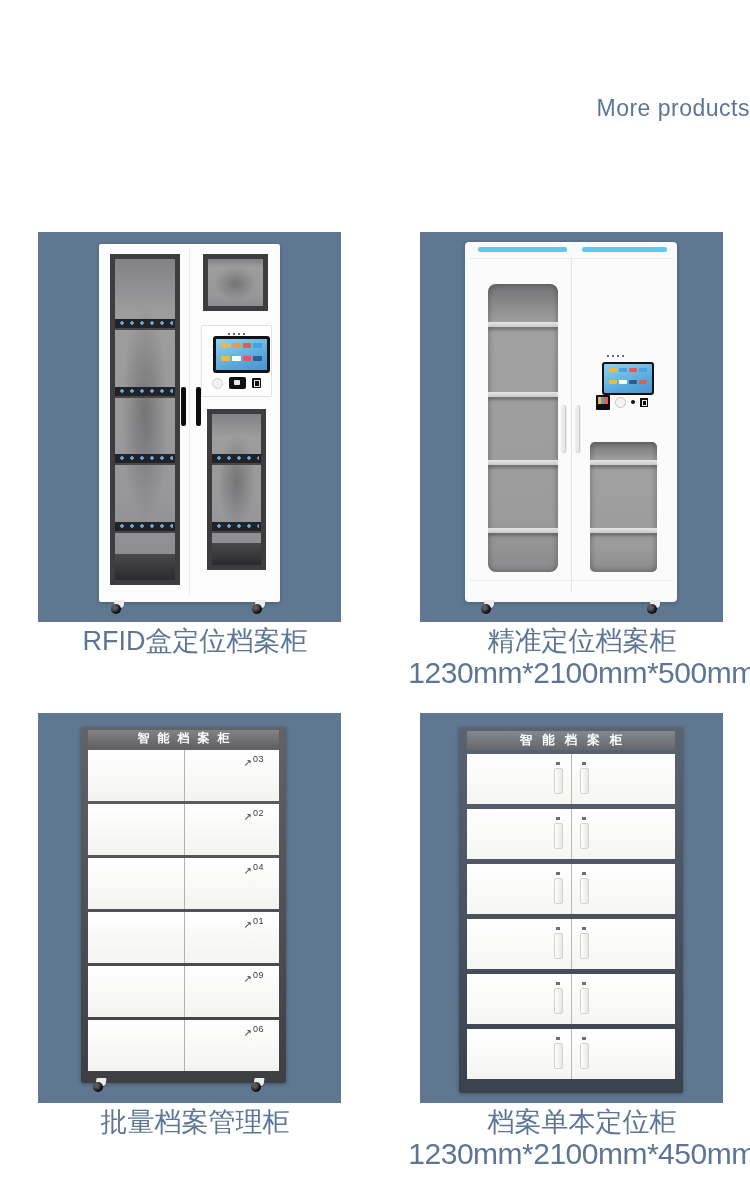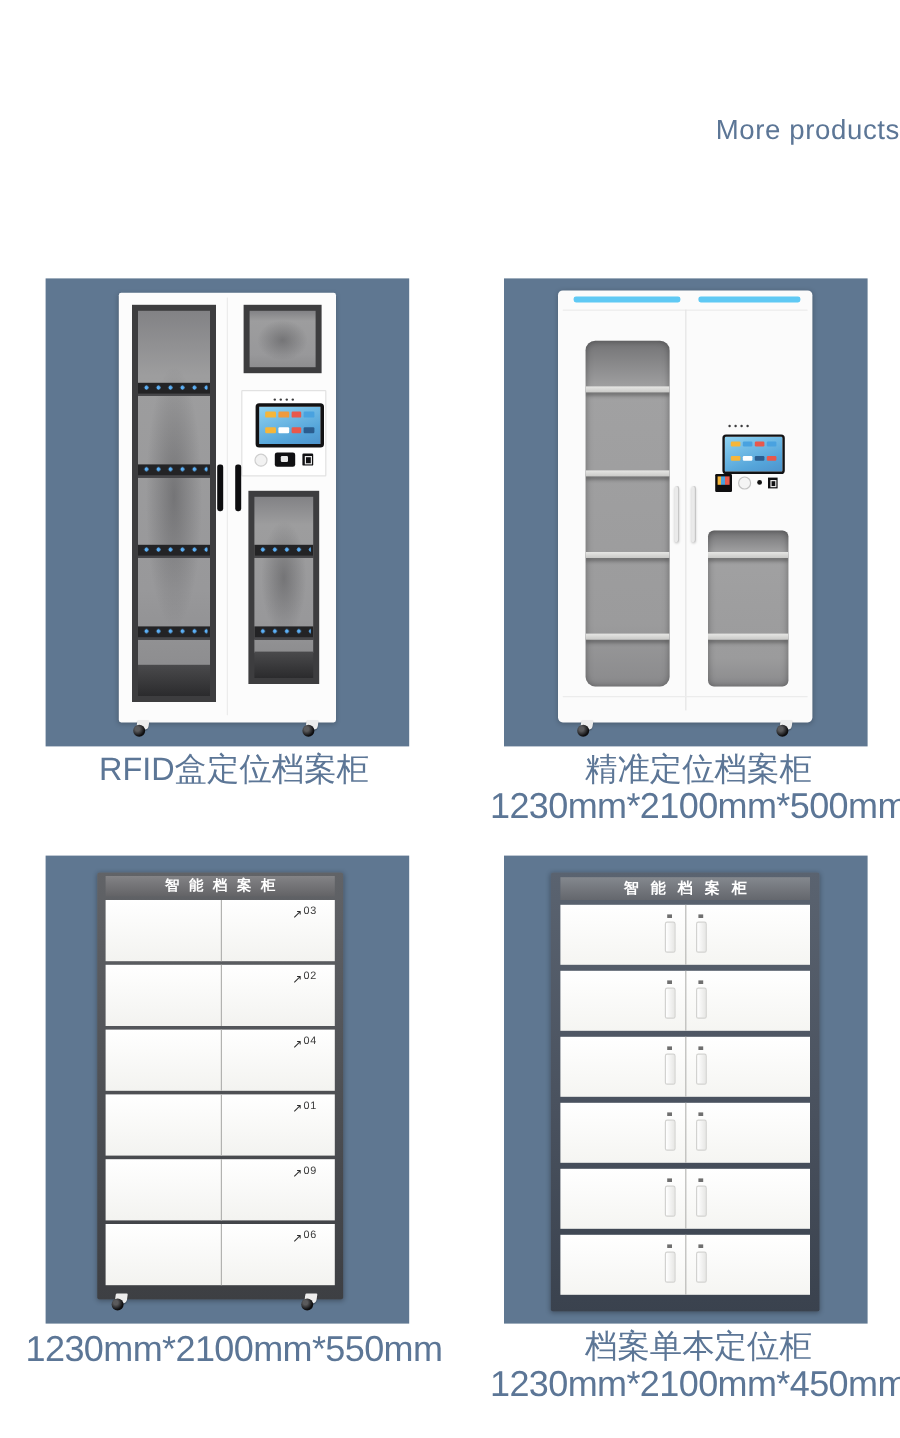--- a/index.html
+++ b/index.html
@@ -327,20 +327,20 @@
   </div>
 
   <div class="caption cap-1">
     <div class="cap-name">RFID盒定位档案柜</div>
   </div>
   <div class="caption cap-2">
     <div class="cap-name">精准定位档案柜</div>
     <div class="cap-dims">1230mm*2100mm*500mm</div>
   </div>
   <div class="caption cap-3">
-    <div class="cap-dims">1230mm*2100mm*550mm</div>
+    <div class="cap-name">批量档案管理柜</div>
   </div>
   <div class="caption cap-4">
     <div class="cap-name">档案单本定位柜</div>
     <div class="cap-dims">1230mm*2100mm*450mm</div>
   </div>
 
 </div>
 
 </body></html>

